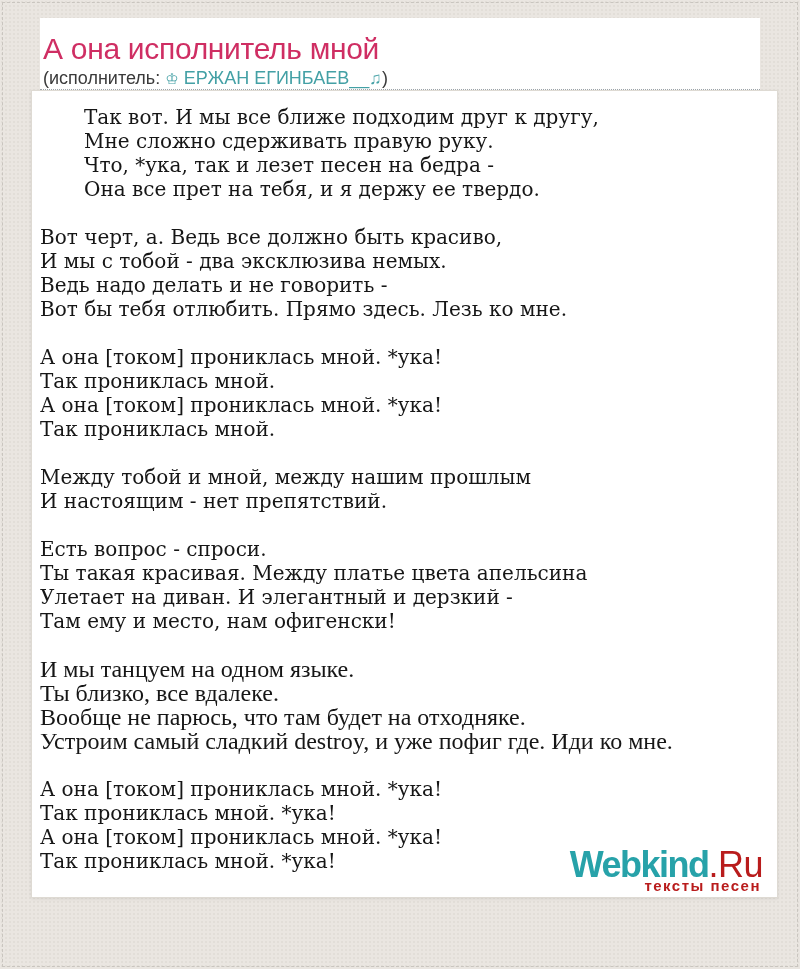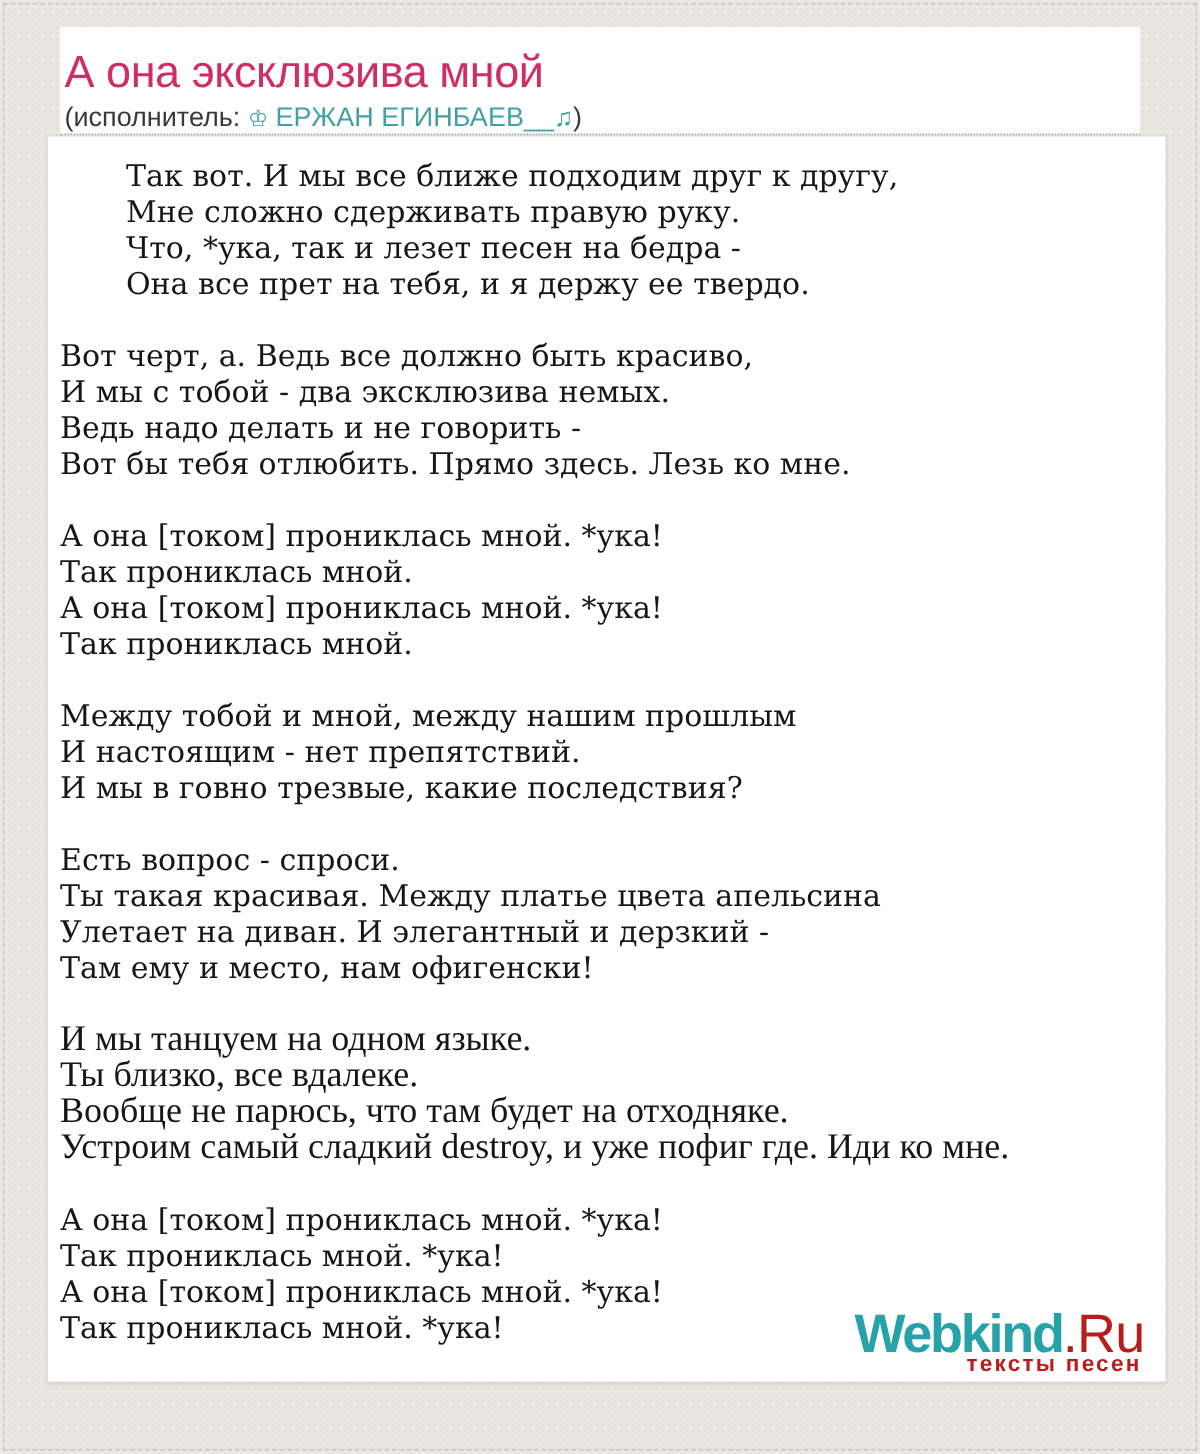--- a/index.html
+++ b/index.html
@@ -107,21 +107,21 @@
   }
 </style>
 </head>
 <body>
 
 <div class="page-frame"></div>
 
 <div class="column">
 
   <div class="header-card">
-    <h1 class="page-title">А она эксклюзива мной</h1>
+    <h1 class="page-title">А она исполнитель мной</h1>
     <div class="performer-line">
       <span>(исполнитель: </span><a class="performer-link"><span class="crown">♔</span><span> ЕРЖАН ЕГИНБАЕВ__</span><span class="note">♫</span></a><span>)</span>
     </div>
   </div>
 
   <div class="lyrics-sheet">
 
     <p>
       <span class="lyric-line">Так вот. И мы все ближе подходим друг к другу,</span>
       <span class="lyric-line">Мне сложно сдерживать правую руку.</span>
@@ -139,21 +139,20 @@
     <p>
       <span class="lyric-line">А она [током] прониклась мной. *ука!</span>
       <span class="lyric-line">Так прониклась мной.</span>
       <span class="lyric-line">А она [током] прониклась мной. *ука!</span>
       <span class="lyric-line">Так прониклась мной.</span>
     </p>
 
     <p>
       <span class="lyric-line">Между тобой и мной, между нашим прошлым</span>
       <span class="lyric-line">И настоящим - нет препятствий.</span>
-      <span class="lyric-line">И мы в говно трезвые, какие последствия?</span>
     </p>
 
     <p>
       <span class="lyric-line">Есть вопрос - спроси.</span>
       <span class="lyric-line">Ты такая красивая. Между платье цвета апельсина</span>
       <span class="lyric-line">Улетает на диван. И элегантный и дерзкий -</span>
       <span class="lyric-line">Там ему и место, нам офигенски!</span>
     </p>
 
     <p class="narrow">

